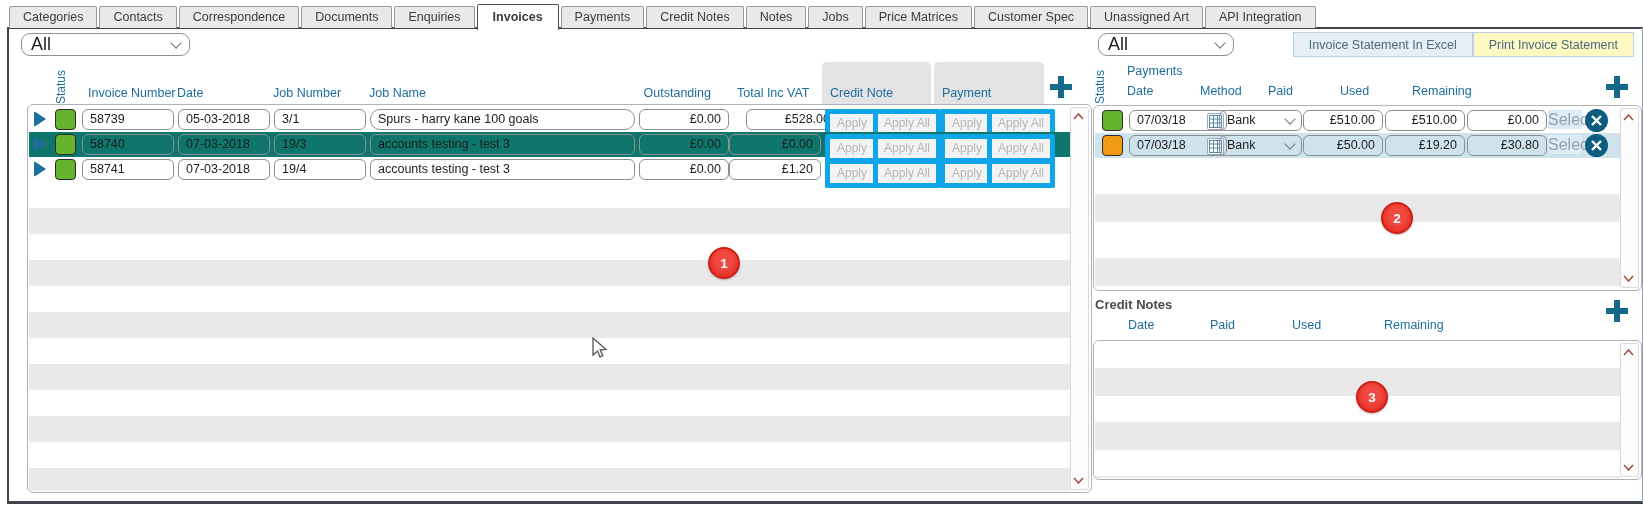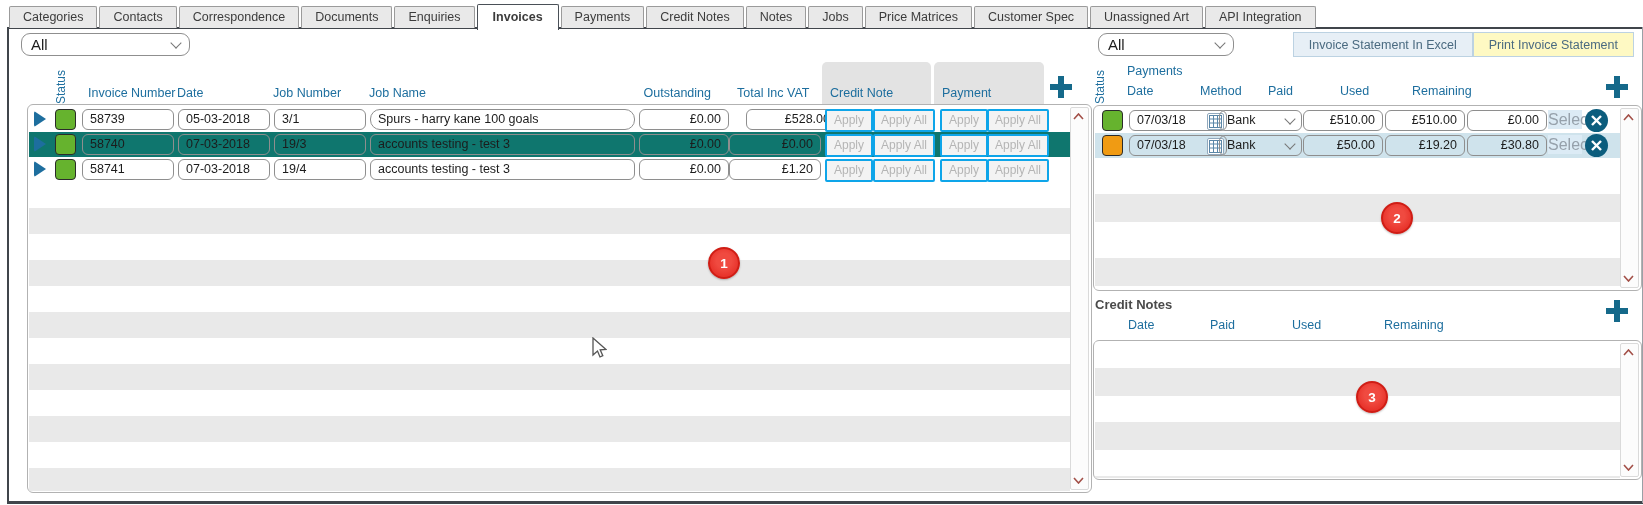--- a/index.html
+++ b/index.html
@@ -13,28 +13,28 @@
   .tab.active{background:#fff;font-weight:bold;border-color:#4a5057;padding:5px 15px 6px;margin-bottom:-2px;z-index:3;}
   .frame-top{position:absolute;left:8px;right:0;top:27px;height:2px;background:#40454b;}
   .frame-left{position:absolute;left:7px;top:27px;bottom:2px;width:2px;background:#40454b;}
   .frame-bottom{position:absolute;left:7px;right:0;bottom:1px;height:3px;background:#40454b;}
   .frame-right{position:absolute;right:0;top:27px;bottom:2px;width:1px;background:#9aa0a6;}
 
   
   .hdr{position:absolute;font-size:12.5px;color:#1d6e9e;white-space:nowrap;}
   .hdr-rot{position:absolute;font-size:12px;color:#1d6e9e;writing-mode:vertical-rl;transform:rotate(180deg);letter-spacing:0;}
   .combo{position:absolute;height:21px;border:1px solid #8f8f8f;border-radius:9px;background:#fff;
-         display:flex;align-items:center;justify-content:space-between;padding:0 9px;font-size:15px;color:#1c1c1c;gap:28px;}
+         display:flex;align-items:center;justify-content:space-between;padding:0 9px;font-size:18px;color:#1c1c1c;gap:28px;}
   .chev{width:7px;height:7px;border-right:1.4px solid #777;border-bottom:1.4px solid #777;
         transform:rotate(45deg);margin-top:-4px;flex:0 0 auto;}
   .plus{position:absolute;width:26px;height:26px;}
   .fld{position:absolute;top:2px;height:19px;line-height:19px;border:1px solid #8e8e8e;border-radius:6px;
        background:transparent;font-size:12.5px;color:#1c1c1c;padding:0 7px;white-space:nowrap;overflow:hidden;}
   .money{text-align:right;}
-  .applybtn{position:absolute;top:2px;height:19px;line-height:19px;background:#f3f3f3;border:2px solid #0ea5e9;
+  .applybtn{position:absolute;top:2px;height:19px;line-height:19px;background:#f3f3f3;border:5px solid #0ea5e9;
             border-radius:2px;font-size:12px;color:#b5b5b5;text-align:center;padding:0;}
   .stat{position:absolute;top:2px;width:19px;height:19px;border:1.4px solid #2b2b2b;border-radius:4px;}
   .tri{position:absolute;top:4px;width:0;height:0;border-left:12px solid #1d6e9e;
        border-top:8px solid transparent;border-bottom:8px solid transparent;border-radius:2px;}
   .listbox{position:absolute;background:#fff;border:1px solid #b2b2b2;border-radius:6px;overflow:hidden;}
   .vscroll{position:absolute;right:2px;top:2px;bottom:2px;width:17px;background:#fcfcfc;
            border:1px solid #dadada;border-radius:2px;}
   .sb-up{position:absolute;top:5px;left:2px;}
   .sb-dn{position:absolute;bottom:5px;left:2px;}
 

